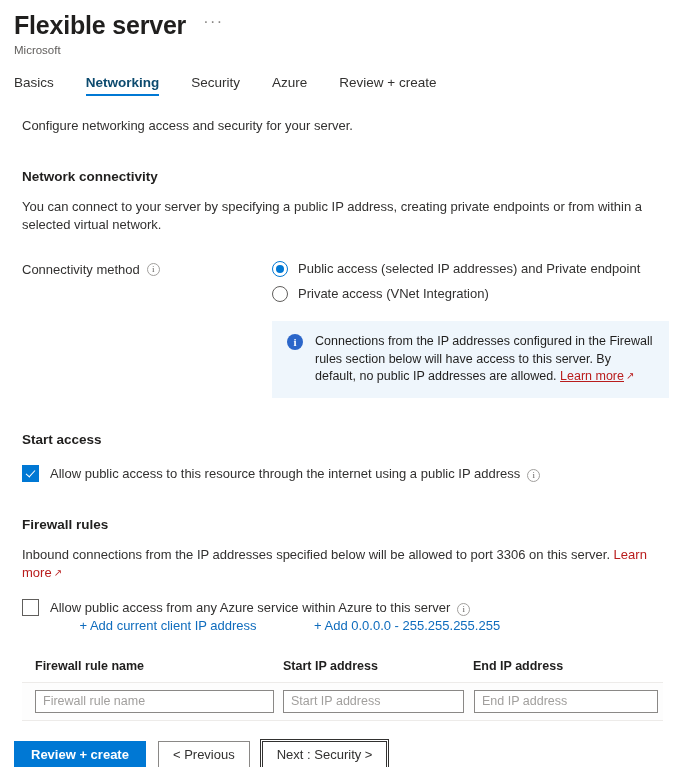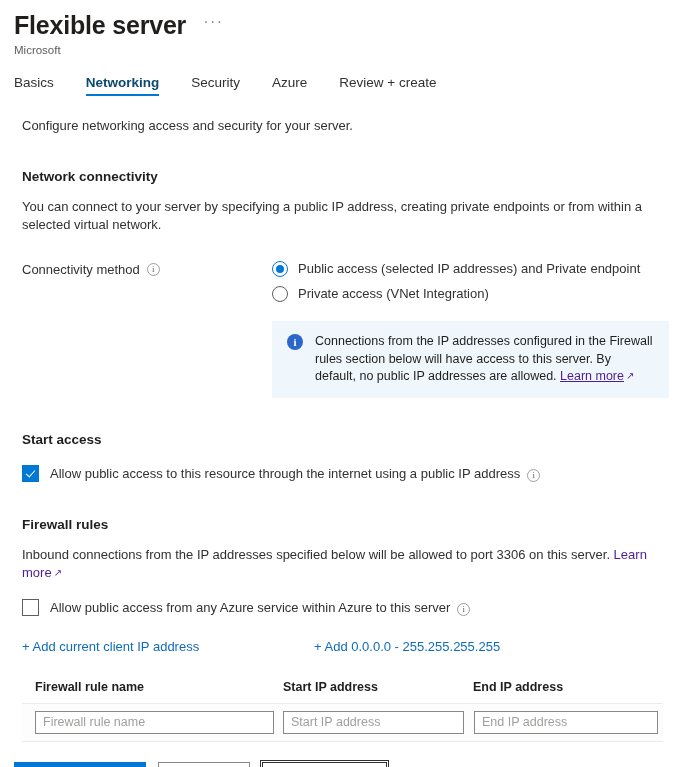--- a/index.html
+++ b/index.html
@@ -204,21 +204,21 @@
     font-weight: bold;
     flex: 0 0 auto;
     margin-top: 1px;
   }
   .banner-text {
     font-size: 12.5px;
     color: #201f1e;
     line-height: 17.5px;
   }
   .link {
-    color: #4c1d95;
+    color: #b91c1c;
     cursor: pointer;
   }
   .link.underline { text-decoration: underline; }
   .ext-glyph {
     font-size: 10px;
     margin-left: 2px;
     position: relative;
     top: -1px;
   }
 
@@ -259,22 +259,22 @@
     color: #323130;
     display: flex;
     align-items: center;
     gap: 7px;
     line-height: 18px;
   }
 
   
   .add-links {
     display: flex;
-    margin-top: 21px;
-    font-size: 13px;
+    font-size: 13px;
+    text-align: center;
   }
   .add-link {
     color: #0f6cbd;
     cursor: pointer;
     line-height: 18px;
   }
   .add-link:first-child { width: 292px; flex: 0 0 auto; }
 
   
   .fw-table { margin-top: 24px; }

